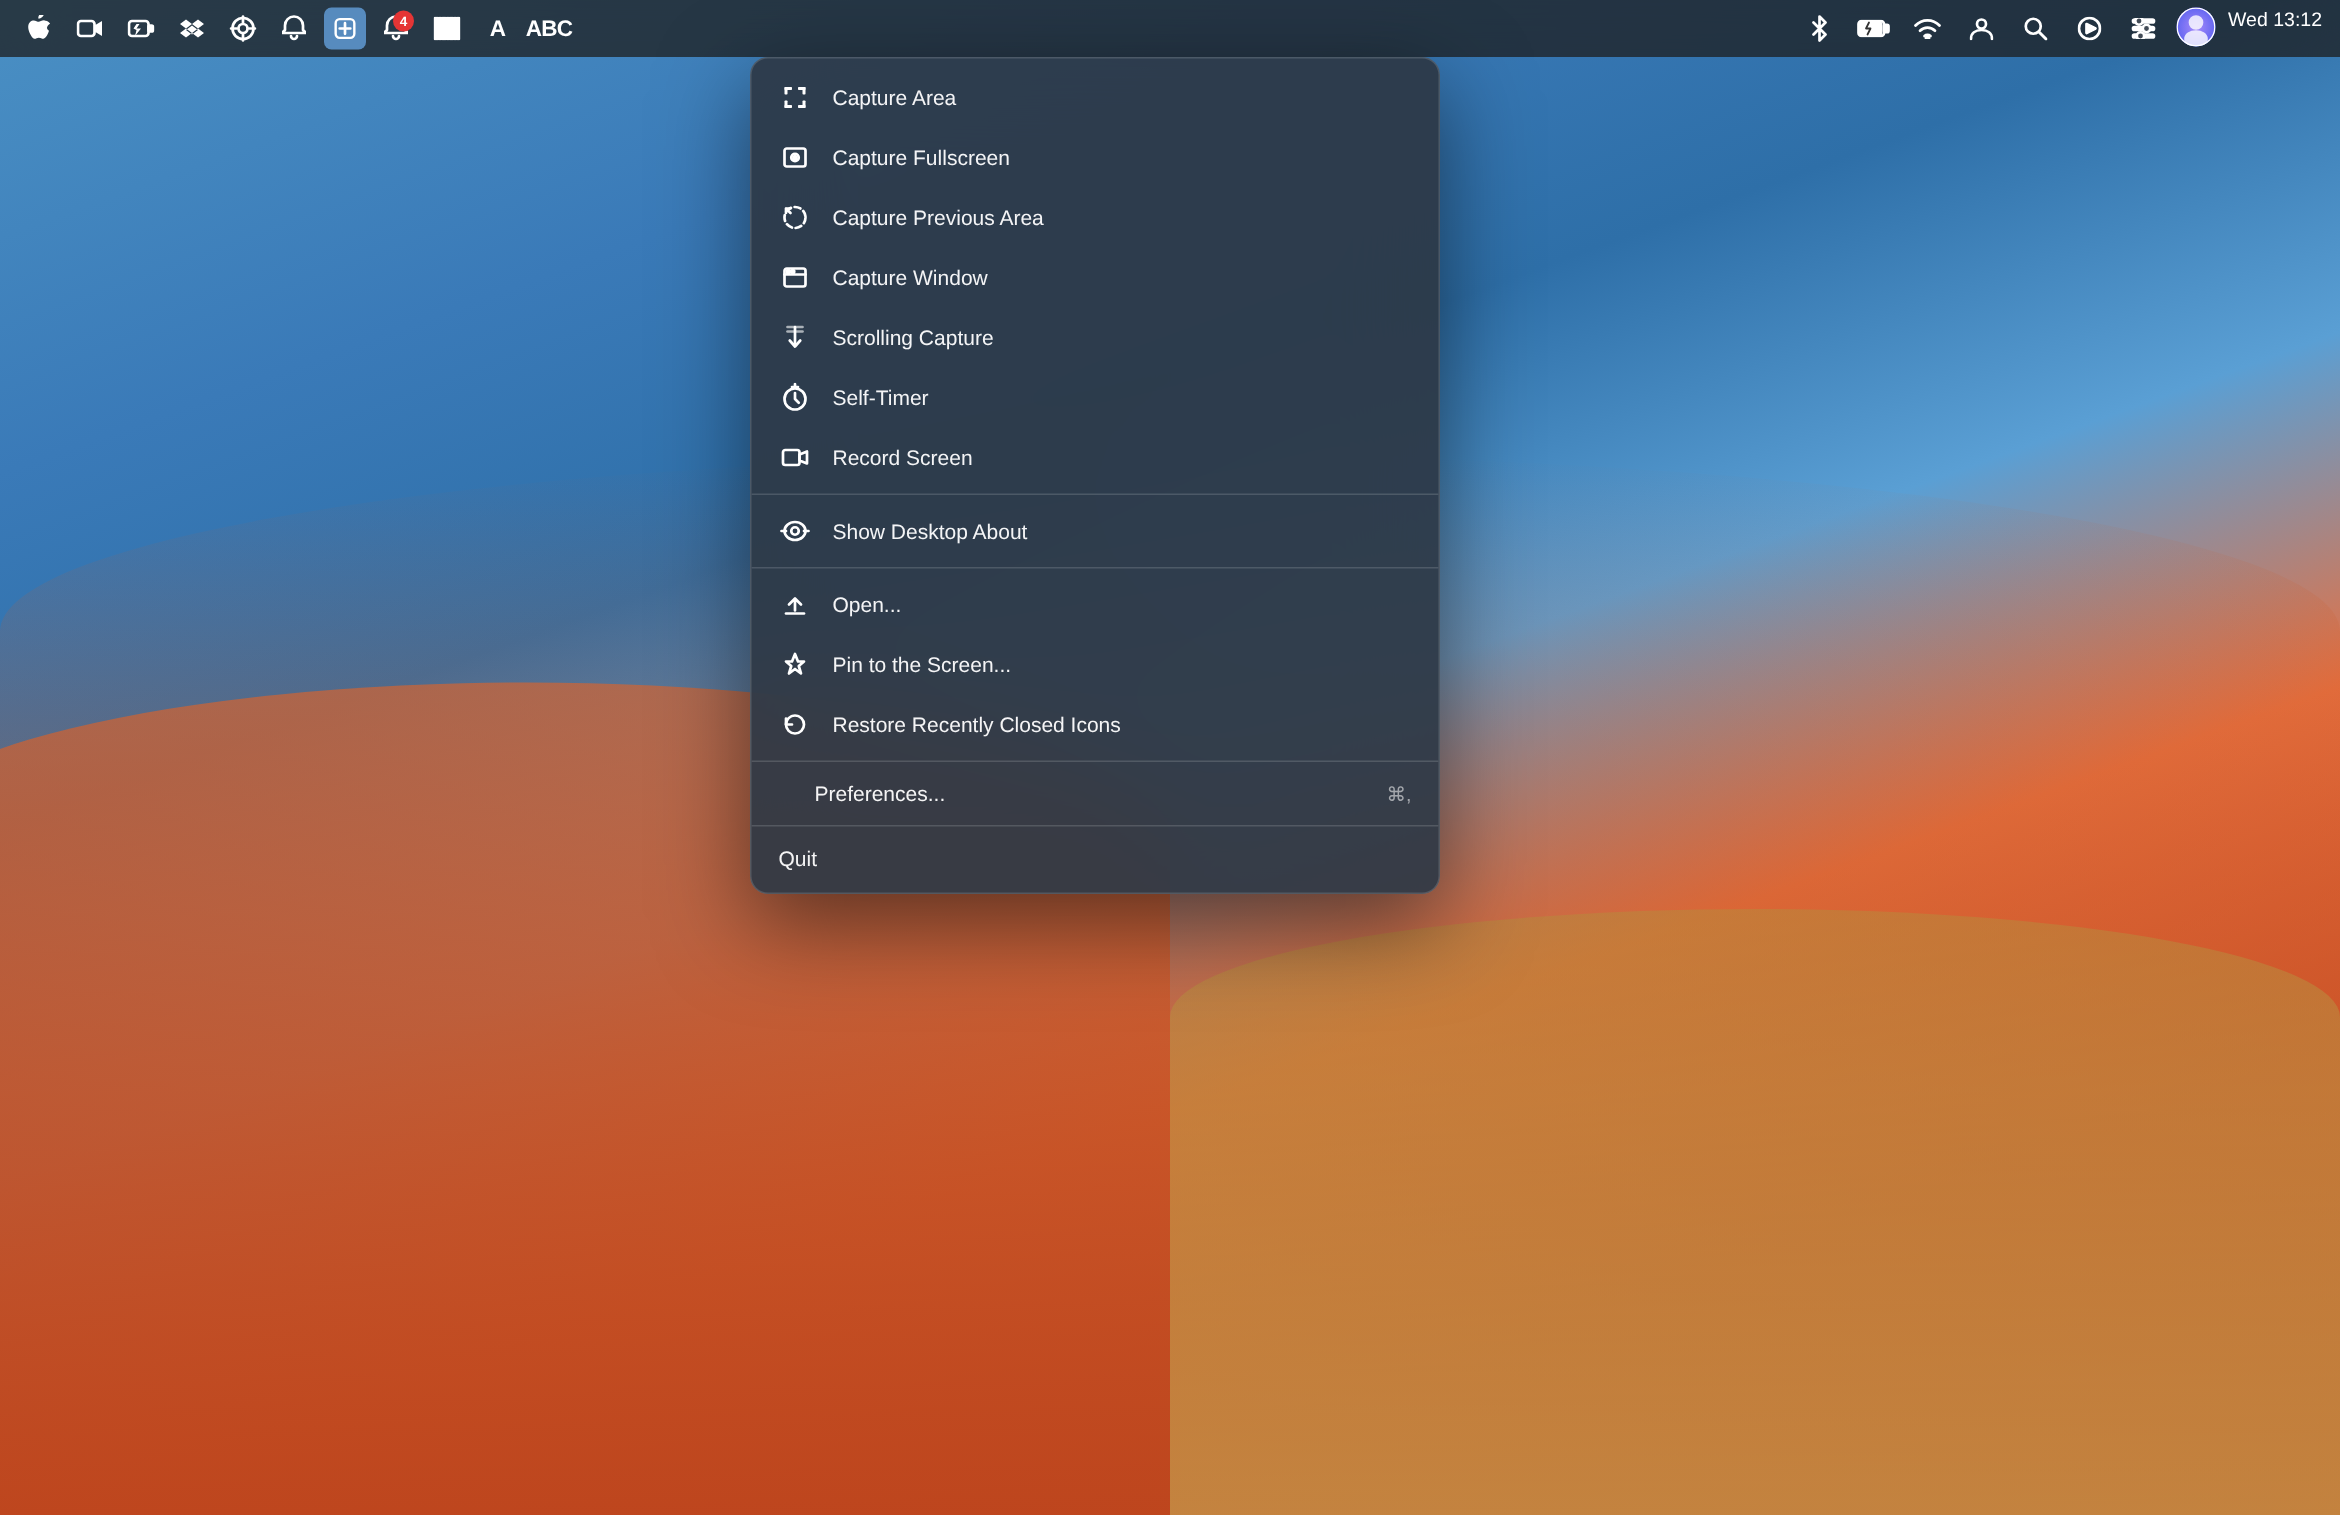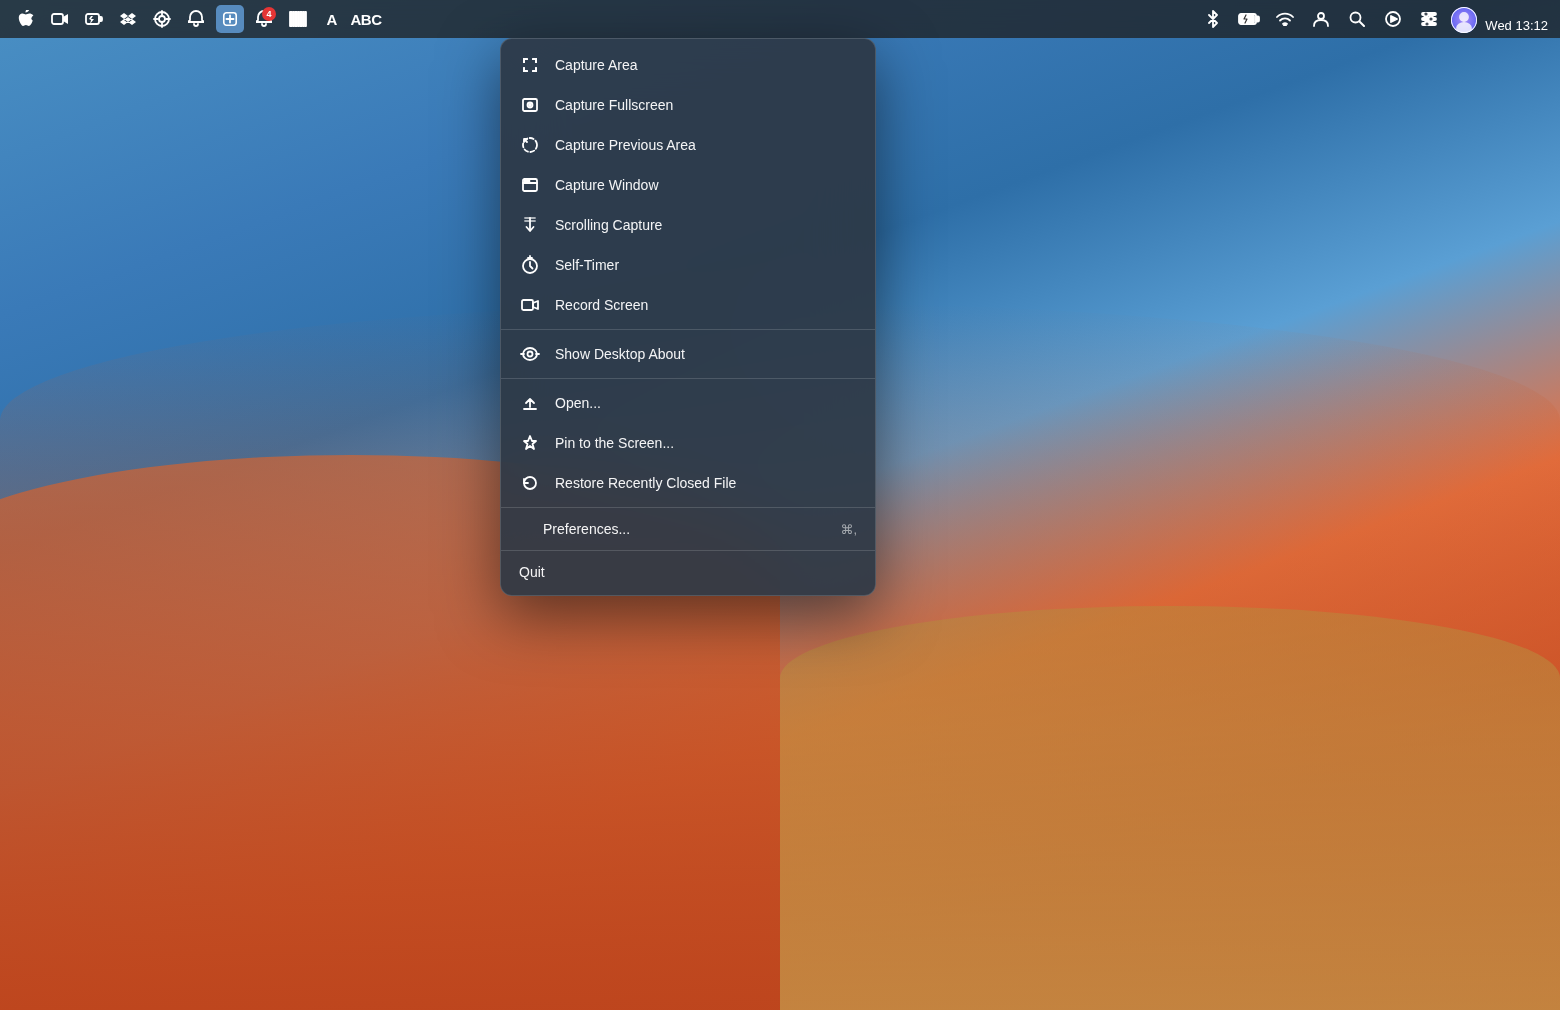--- a/index.html
+++ b/index.html
@@ -101,37 +101,37 @@
       font-size: 9px;
       display: flex;
       align-items: center;
       justify-content: center;
       color: white;
       font-weight: bold;
     }
 
     .menubar-right {
       display: flex;
-      align-items: flex-end;
+      align-items: flex-start;
       gap: 8px;
       font-size: 13px;
       font-weight: 500;
     }
 
     .menubar-time {
       font-size: 13px;
       font-weight: 500;
     }
 
     
     .dropdown-menu {
       position: absolute;
       top: 38px;
       left: 500px;
-      width: 376px;
+      width: 460px;
       background: rgba(45, 55, 68, 0.92);
       backdrop-filter: blur(30px);
       border-radius: 12px;
       border: 1px solid rgba(255,255,255,0.15);
       box-shadow: 0 20px 60px rgba(0,0,0,0.5);
       z-index: 200;
       padding: 6px 0;
       overflow: hidden;
     }
 
@@ -482,21 +482,21 @@
     <span class="menu-item-label">Pin to the Screen...</span>
   </div>
 
   <div class="menu-item">
     <div class="menu-item-icon">
       <svg width="20" height="20" viewBox="0 0 20 20">
         <path d="M4 10a6 6 0 1012 0 6 6 0 00-12 0" stroke="white" fill="none"></path>
         <path d="M4 6V10h4" stroke="white" fill="none"></path>
       </svg>
     </div>
-    <span class="menu-item-label">Restore Recently Closed File</span>
+    <span class="menu-item-label">Restore Recently Closed Icons</span>
   </div>
 
   <div class="menu-separator"></div>
 
 
   <div class="menu-item-plain" style="display:flex; align-items:center; padding: 9px 18px;">
     <span class="menu-item-label" style="flex:1;margin-left:24px;">Preferences...</span>
     <span class="menu-item-shortcut">⌘,</span>
   </div>
 

